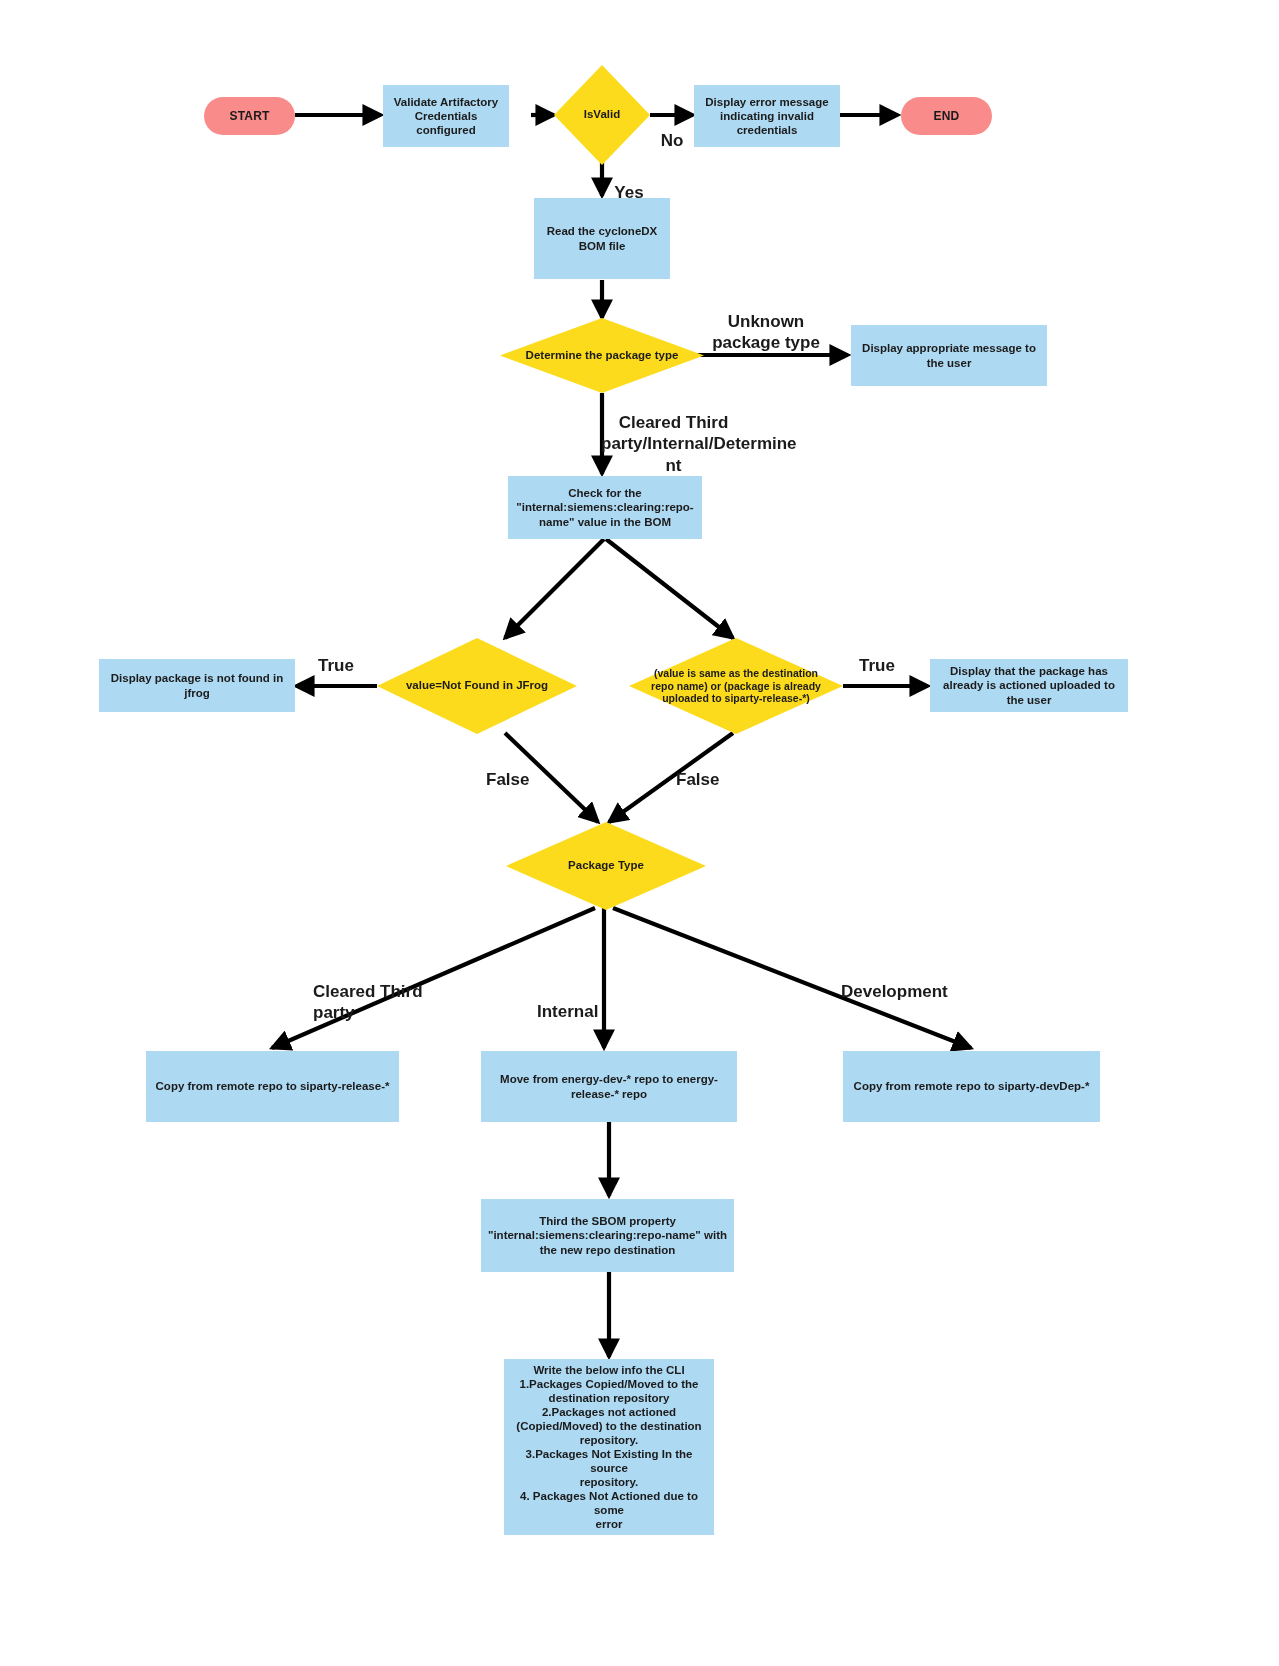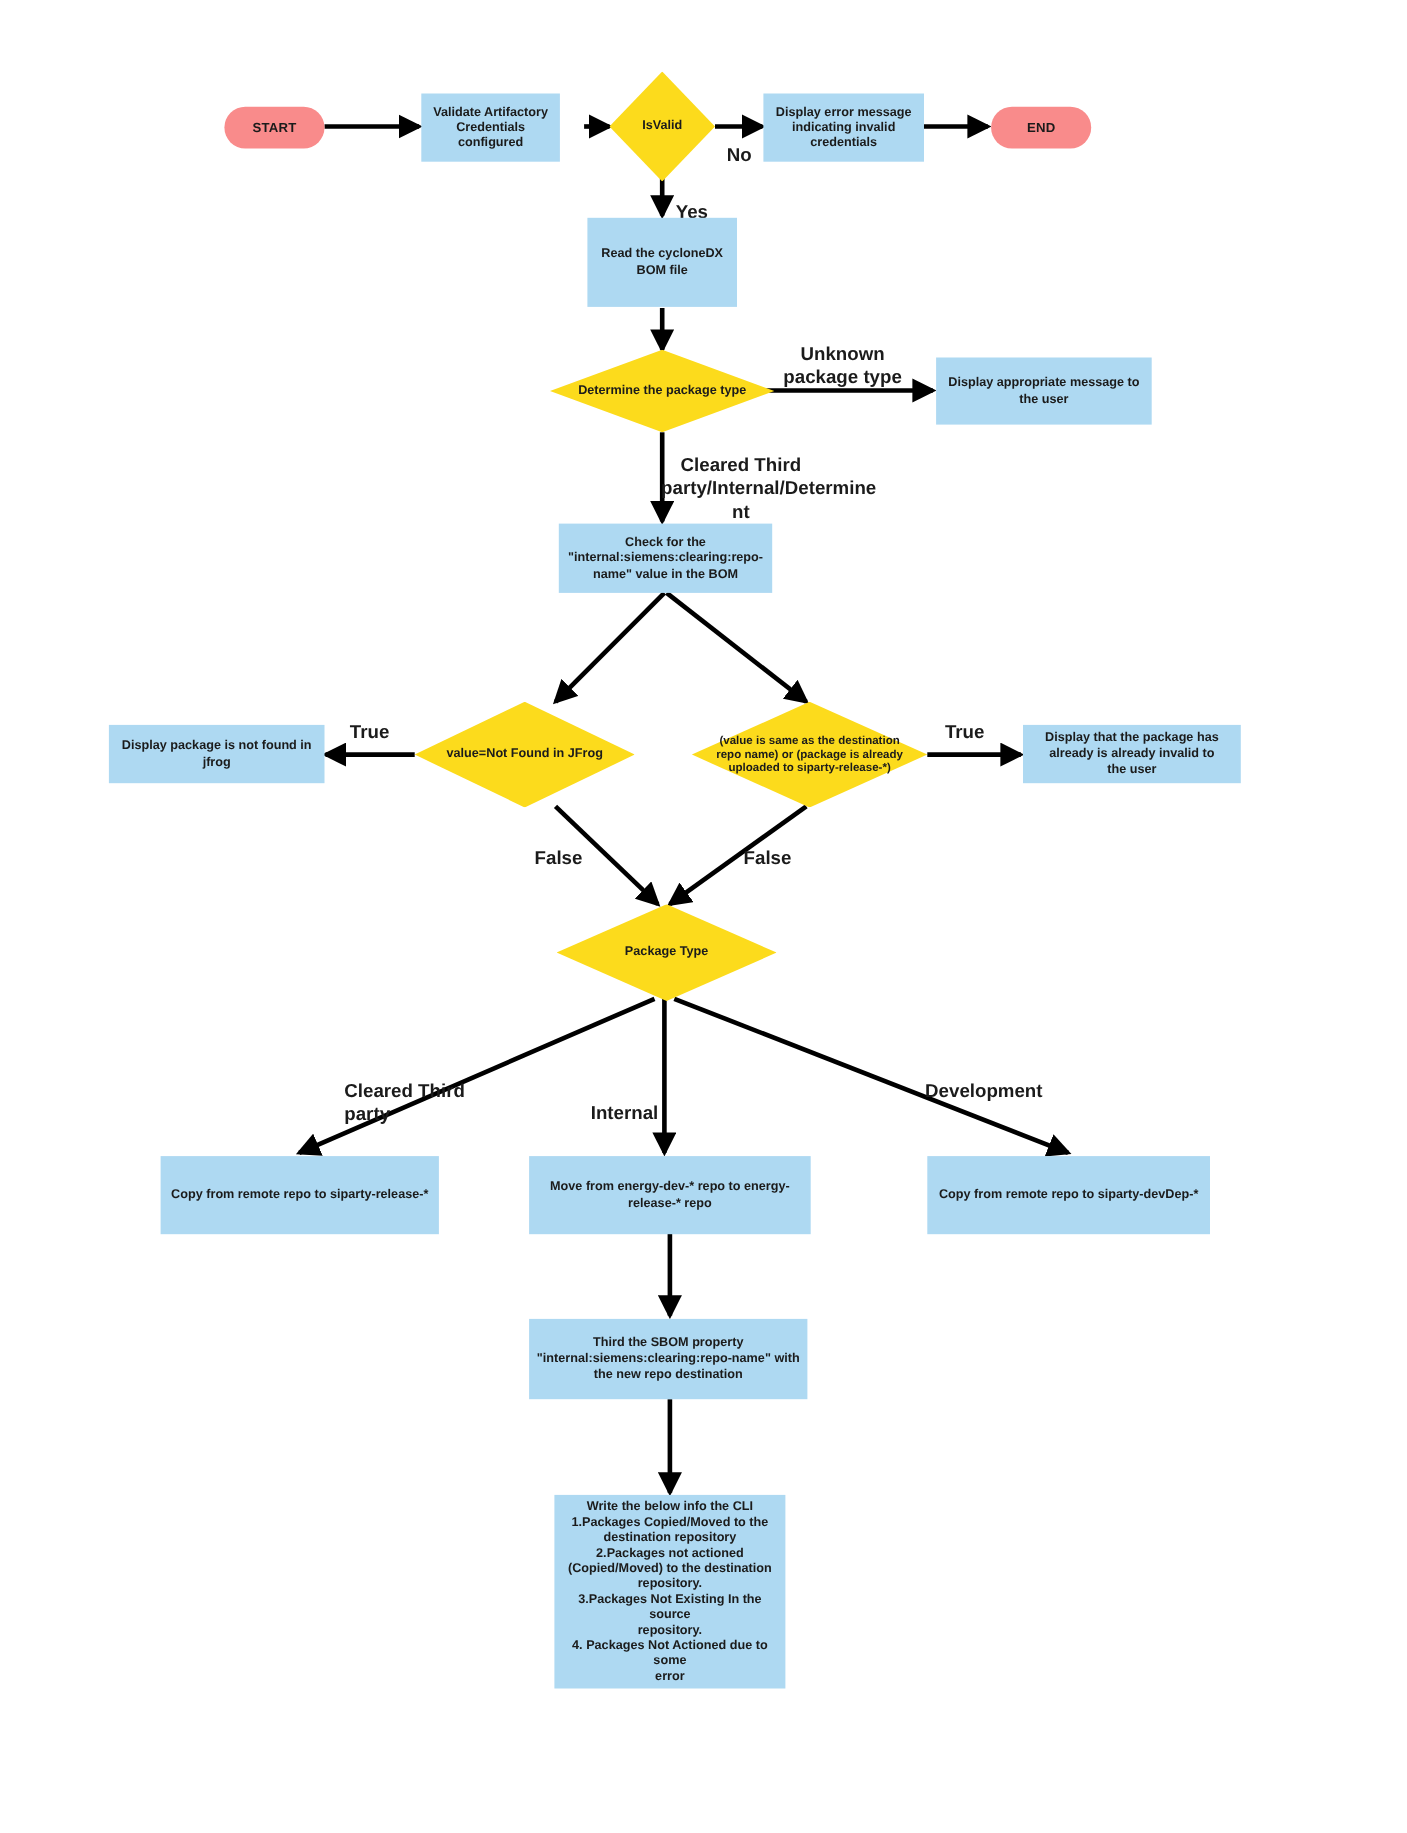--- a/index.html
+++ b/index.html
@@ -218,21 +218,21 @@
     <div class="decision-shape"></div>
     <div class="decision-label">
       <span class="txt" style="font-size:10.5px;">(value is same as the destination
 repo name) or (package is already
 uploaded to siparty-release-*)</span>
     </div>
   </div>
 
   <div class="node process" style="left:930px; top:659px; width:198px; height:53px;">
     <span class="txt">Display that the package has
-already is already invalid to
+already is actioned uploaded to
 the user</span>
   </div>
 
   <div class="edge-label" style="left:316px; top:655px; width:40px;">True</div>
 
   <div class="edge-label" style="left:857px; top:655px; width:40px;">True</div>
 
   <div class="edge-label" style="left:486px; top:769px; width:42px;">False</div>
 
   <div class="edge-label" style="left:676px; top:769px; width:42px;">False</div>

